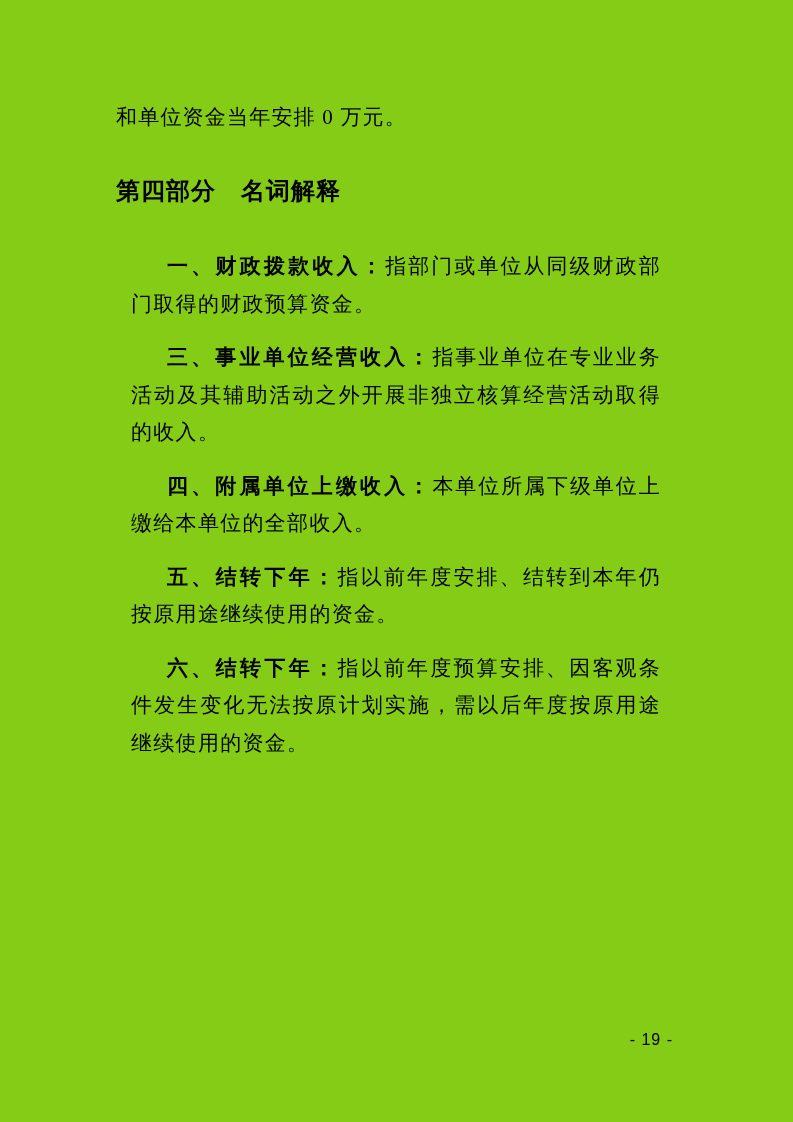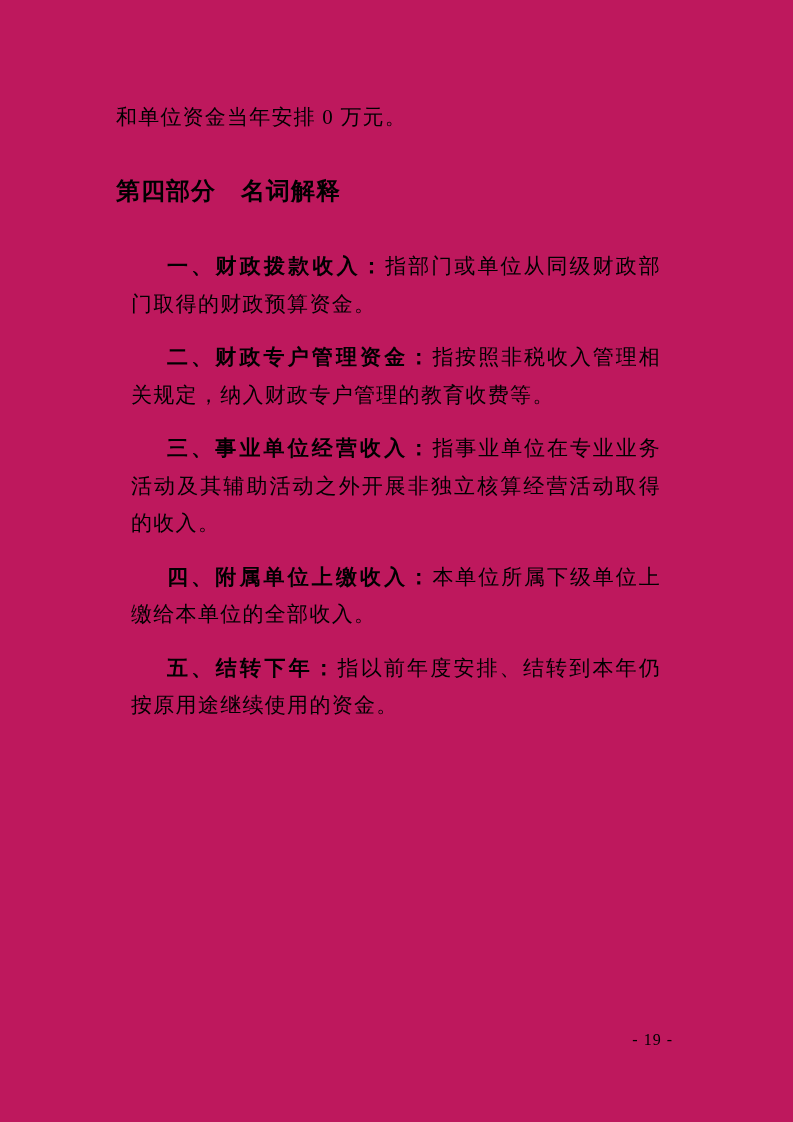--- a/index.html
+++ b/index.html
@@ -5,21 +5,21 @@
   html, body {
     margin: 0;
     padding: 0;
     background: #c9c9c9;
   }
   .page {
     position: relative;
     width: 793px;
     height: 1122px;
     margin: 0 auto;
-    background: #be185d;
+    background: #84cc16;
     color: #000000;
     font-family: "Liberation Serif", "DejaVu Serif", serif;
     overflow: hidden;
   }
   .content {
     position: absolute;
     left: 116px;
     top: 99px;
     width: 560px;
   }
@@ -54,44 +54,44 @@
     font-weight: 700;
     letter-spacing: 2.5px;
   }
   .page-number {
     position: absolute;
     top: 1030px;
     right: 120px;
     font-size: 16px;
     line-height: 20px;
     letter-spacing: 1px;
-    font-family: Liberation Serif, serif;
+    font-family: Liberation Sans, sans-serif;
     text-align: right;
   }
 </style>
 </head>
 <body>
 
 <div class="page">
   <div class="content">
 
     <p class="continuation">和单位资金当年安排 0 万元。</p>
 
     <h1 class="section-heading">第四部分　名词解释</h1>
 
     <p class="term-para"><span class="term-label">一、财政拨款收入：</span><span>指部门或单位从同级财政部门取得的财政预算资金。</span></p>
 
-    <p class="term-para"><span class="term-label">二、财政专户管理资金：</span><span>指按照非税收入管理相关规定，纳入财政专户管理的教育收费等。</span></p>
 
     <p class="term-para"><span class="term-label">三、事业单位经营收入：</span><span>指事业单位在专业业务活动及其辅助活动之外开展非独立核算经营活动取得的收入。</span></p>
 
     <p class="term-para"><span class="term-label">四、附属单位上缴收入：</span><span>本单位所属下级单位上缴给本单位的全部收入。</span></p>
 
     <p class="term-para"><span class="term-label">五、结转下年：</span><span>指以前年度安排、结转到本年仍按原用途继续使用的资金。</span></p>
 
+    <p class="term-para"><span class="term-label">六、结转下年：</span><span>指以前年度预算安排、因客观条件发生变化无法按原计划实施，需以后年度按原用途继续使用的资金。</span></p>
 
 
 
 
   </div>
 
   <div class="page-number">- 19 -</div>
 </div>
 
 </body></html>

